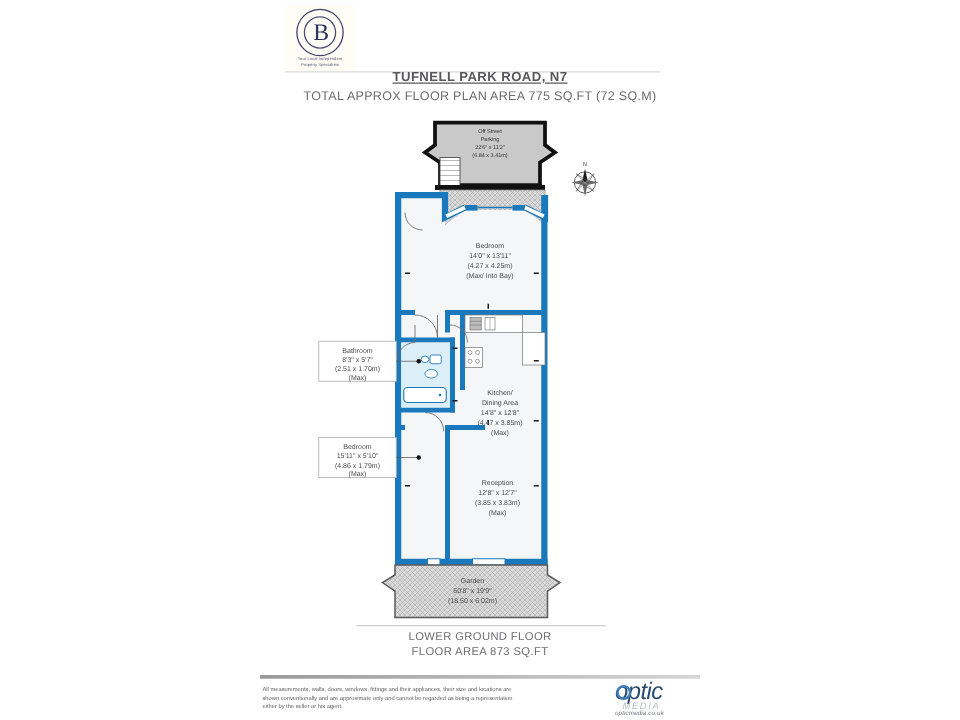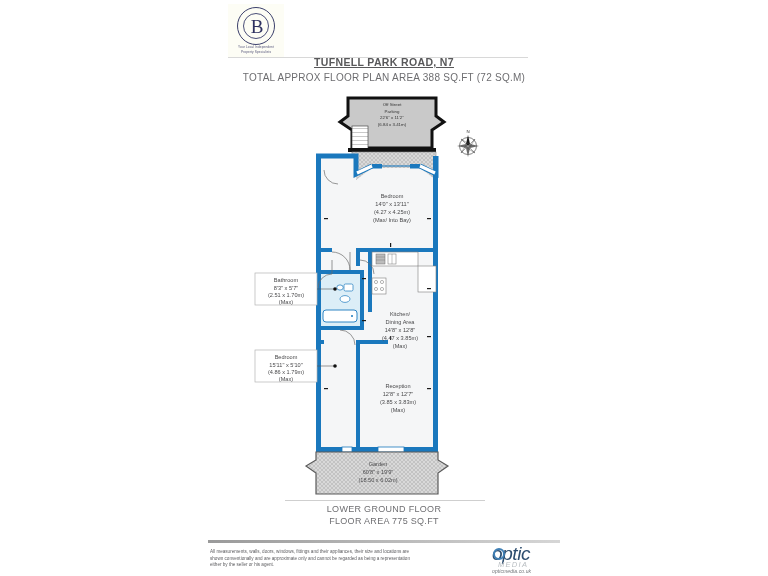--- a/index.html
+++ b/index.html
@@ -126,21 +126,21 @@
       </div>
     </div>
     <div class="logo-tag">
       <div>Your Local Independent</div>
       <div>Property Specialists</div>
     </div>
   </div>
   <div class="logo-rule"></div>
 
   <div class="plan-title">TUFNELL PARK ROAD, N7</div>
-  <div class="plan-subtitle">TOTAL APPROX FLOOR PLAN AREA 388 SQ.FT (72 SQ.M)</div>
+  <div class="plan-subtitle">TOTAL APPROX FLOOR PLAN AREA 775 SQ.FT (72 SQ.M)</div>
 
   <svg id="plan" viewBox="0 0 768 410">
     <defs>
       <pattern id="hatch" width="4" height="4" patternUnits="userSpaceOnUse">
         <rect width="4" height="4" fill="#d9d9d9"></rect>
         <path d="M0,0 L4,4 M4,0 L0,4" stroke="#b0b0b0" stroke-width=".55"></path>
       </pattern>
       <pattern id="stair" width="6" height="4" patternUnits="userSpaceOnUse">
         <rect width="6" height="4" fill="#ffffff"></rect>
         <path d="M0,0 L6,0" stroke="#4a4a4a" stroke-width=".6"></path>
@@ -325,21 +325,21 @@
       <path d="M0,11 L2,2 L0,0 L-2,2 Z" fill="#6a6a6a"></path>
       <path d="M-11,0 L-2,2 L0,0 L-2,-2 Z" fill="#6a6a6a"></path>
       <path d="M11,0 L2,2 L0,0 L2,-2 Z" fill="#6a6a6a"></path>
       <path d="M-7,-7 L-1.5,-1.5 L-7,7 L-1.5,1.5 L7,7 L1.5,1.5 L7,-7 L1.5,-1.5 Z" fill="none" stroke="#4a4a4a" stroke-width=".5"></path>
     </g>
   </svg>
 
   <div class="foot-rule-top"></div>
   <div class="foot-block">
     <div>LOWER GROUND FLOOR</div>
-    <div>FLOOR AREA 775 SQ.FT</div>
+    <div>FLOOR AREA 873 SQ.FT</div>
   </div>
   <div class="foot-rule-bottom"></div>
 
   <div class="disclaimer">
     <div>All measurements, walls, doors, windows, fittings and their appliances, their size and locations are</div>
     <div>shown conventionally and are approximate only and cannot be regarded as being a representation</div>
     <div>either by the seller or his agent.</div>
   </div>
 
   <div class="om-logo">

